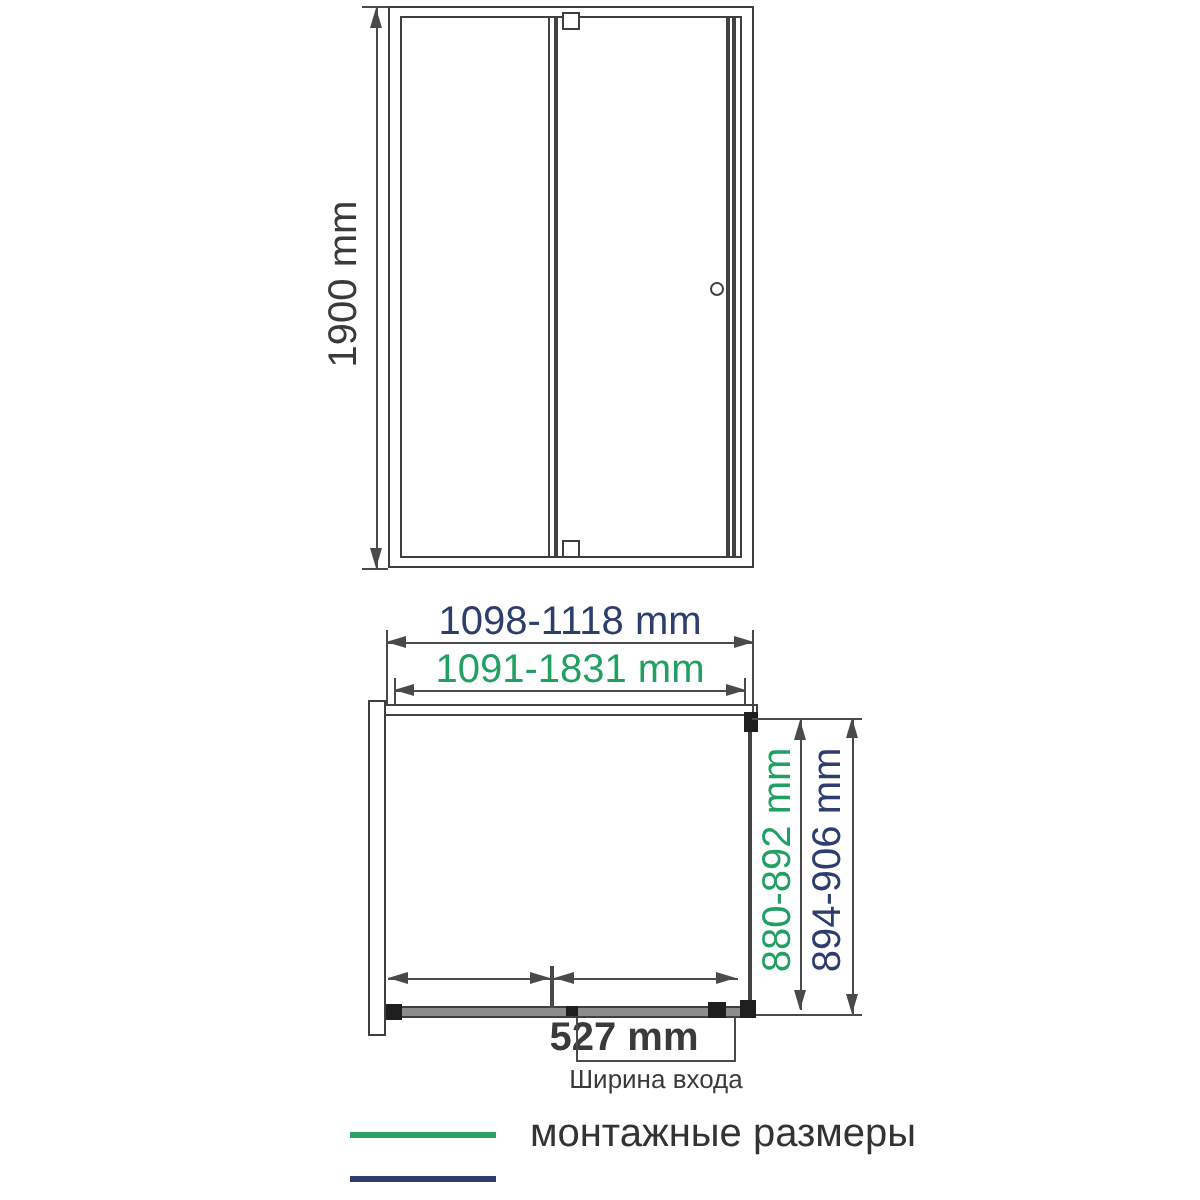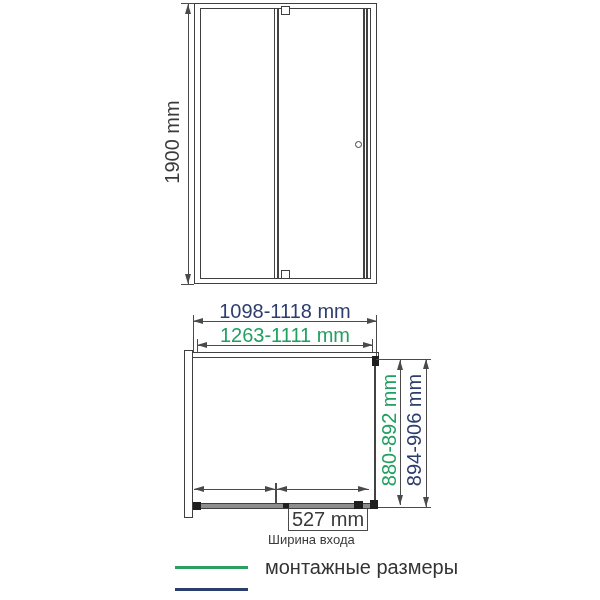--- a/index.html
+++ b/index.html
@@ -18,21 +18,21 @@
   .arr{position:absolute;width:0;height:0;}
   .arr-left{border-top:3.5px solid transparent;border-bottom:3.5px solid transparent;border-right:10px solid #4a4a4a;}
   .arr-right{border-top:3.5px solid transparent;border-bottom:3.5px solid transparent;border-left:10px solid #4a4a4a;}
   .arr-up{border-left:3.5px solid transparent;border-right:3.5px solid transparent;border-bottom:10px solid #4a4a4a;}
   .arr-down{border-left:3.5px solid transparent;border-right:3.5px solid transparent;border-top:10px solid #4a4a4a;}
   
   .dimtext{position:absolute;font-size:20px;line-height:20px;color:#3a3a3a;text-align:center;white-space:nowrap;}
   .navy{color:#2c3d6e;}
   .green{color:#21a061;}
   .rot{transform:rotate(-90deg);}
-  .smalltext{position:absolute;font-size:13px;line-height:14px;color:#3a3a3a;text-align:left;white-space:nowrap;}
+  .smalltext{position:absolute;font-size:13px;line-height:14px;color:#3a3a3a;text-align:center;white-space:nowrap;}
   .legendtext{position:absolute;font-size:20px;line-height:20px;color:#333;white-space:nowrap;}
   .legendline{position:absolute;height:3px;}
   .legendline.g{background:#2e9f62;}
   .legendline.n{background:#2b3d6c;}
   .handle{position:absolute;width:7px;height:7px;border:1.5px solid #3f3f3f;border-radius:50%;background:#fff;box-sizing:border-box;}
   .hinge{position:absolute;width:9px;height:9px;border:1.5px solid #3f3f3f;background:#fff;box-sizing:border-box;}
 </style>
 </head>
 <body>
 
@@ -59,21 +59,21 @@
   <div class="arr arr-down" style="left:184.5px;top:274px;"></div>
   <div class="dimtext rot" style="left:122px;top:132px;width:100px;">1900 mm</div>
 
   <div class="dimtext navy" style="left:185px;top:301px;width:200px;">1098-1118 mm</div>
   <div class="dim" style="left:193px;top:320.5px;width:183.5px;height:1px;"></div>
   <div class="arr arr-left" style="left:193px;top:317.5px;"></div>
   <div class="arr arr-right" style="left:366.5px;top:317.5px;"></div>
   <div class="dim" style="left:193px;top:315px;width:1px;height:37px;"></div>
   <div class="dim" style="left:375.8px;top:315px;width:1px;height:42px;"></div>
 
-  <div class="dimtext green" style="left:185px;top:325px;width:200px;">1263-1111 mm</div>
+  <div class="dimtext green" style="left:185px;top:325px;width:200px;">1091-1831 mm</div>
   <div class="dim" style="left:196.5px;top:344.5px;width:176px;height:1px;"></div>
   <div class="arr arr-left" style="left:196.5px;top:341.5px;"></div>
   <div class="arr arr-right" style="left:362.5px;top:341.5px;"></div>
   <div class="dim" style="left:196.5px;top:339px;width:1px;height:13px;"></div>
   <div class="dim" style="left:372px;top:339px;width:1px;height:14px;"></div>
 
   <div class="rectline whitefill" style="left:184px;top:350px;width:9px;height:168px;"></div>
 
   <div class="stroke" style="left:193px;top:351.5px;width:186px;height:1.5px;"></div>
   <div class="stroke" style="left:193px;top:356.5px;width:186px;height:1.5px;"></div>
@@ -89,21 +89,21 @@
   <div class="darkblock" style="left:354px;top:500.5px;width:8.5px;height:8.5px;"></div>
   <div class="darkblock" style="left:369.5px;top:501.5px;width:8px;height:7px;"></div>
 
   <div class="dim" style="left:193.5px;top:488.5px;width:175px;height:1px;"></div>
   <div class="arr arr-left" style="left:193.5px;top:485.5px;"></div>
   <div class="arr arr-right" style="left:358px;top:485.5px;"></div>
   <div class="arr arr-right" style="left:264.5px;top:485.5px;"></div>
   <div class="arr arr-left" style="left:276.5px;top:485.5px;"></div>
   <div class="dim" style="left:275px;top:482.5px;width:1.5px;height:21px;"></div>
 
-  <div class="dimtext" style="left:268px;top:509px;width:120px;">527 mm</div>
+  <div class="dimtext" style="left:252px;top:509px;width:120px;font-weight:bold;">527 mm</div>
   <div class="dim" style="left:287.5px;top:509px;width:1px;height:22px;"></div>
   <div class="dim" style="left:367px;top:509px;width:1px;height:22px;"></div>
   <div class="dim" style="left:287.5px;top:530px;width:80.5px;height:1px;"></div>
   <div class="smalltext" style="left:268px;top:532.5px;width:120px;">Ширина входа</div>
 
   <div class="dim" style="left:376px;top:358.5px;width:55px;height:1px;"></div>
   <div class="dim" style="left:378px;top:506.5px;width:53px;height:1px;"></div>
 
   <div class="dim" style="left:399.5px;top:360px;width:1px;height:145px;"></div>
   <div class="arr arr-up" style="left:396.5px;top:360px;"></div>

